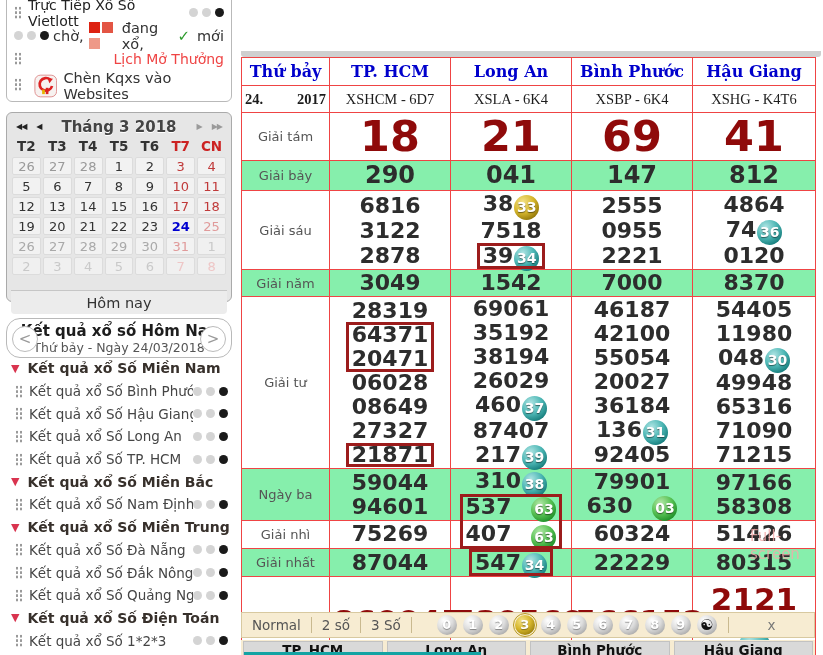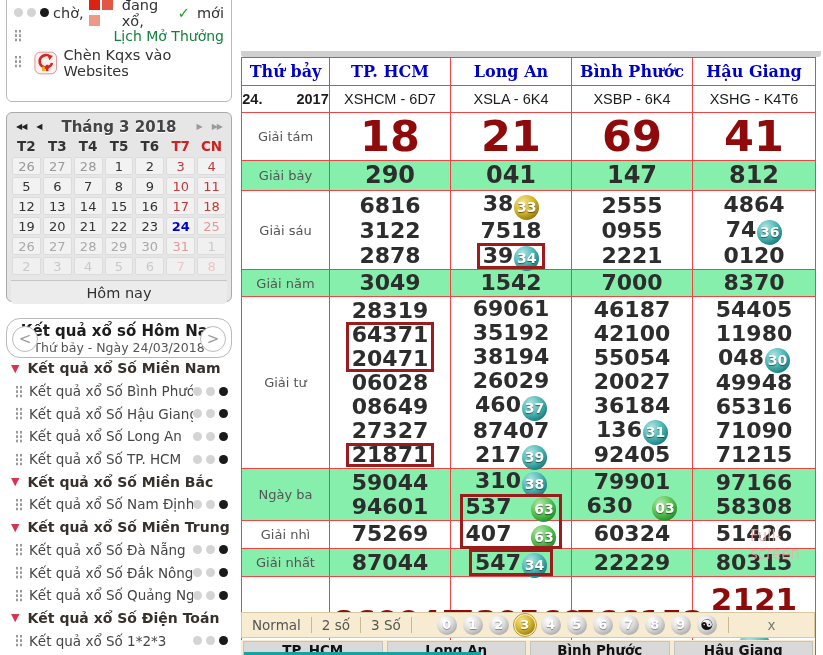--- a/index.html
+++ b/index.html
@@ -15,40 +15,40 @@
   .lw-title{flex:1;color:#222;}
   .handle{display:inline-block;width:7px;height:13px;margin-right:7px;flex:0 0 auto;
           background-image:radial-gradient(circle,#9a9a9a 1.1px,transparent 1.5px);
           background-size:4px 4.4px;}
   .dots{display:inline-flex;gap:4px;align-items:center;}
   .dot{display:inline-block;width:9px;height:9px;border-radius:50%;background:#d4d4d4;}
   .dot.d3{background:#1a1a1a;}
   .sq{display:inline-block;width:11px;height:11px;margin:0 1px;}
   .check{color:#2a9a2a;font-weight:bold;font-size:15px;margin:0 3px;}
   .lw-legend{justify-content:center;gap:4px;font-size:14.5px;}
-  .lw-sched{justify-content:flex-end;color:#15803d;}
+  .lw-sched{justify-content:flex-end;color:#ef4444;}
   .lw-embed{justify-content:center;gap:6px;height:32px;font-size:14.5px;}
 
   
   #calendar{top:112px;height:190px;background:#e6e6e6;border-color:#aaa;padding:3px 4px;}
   .cal-head{display:flex;align-items:center;height:21px;}
   .cal-arrow{font-size:8px;color:#222;padding:0 5px;letter-spacing:-1px;cursor:pointer;}
   .cal-arrow.dim{color:#9a9a9a;}
   .cal-title{flex:1;text-align:center;font-weight:bold;font-size:15px;color:#444;
              text-shadow:0 1px 0 #fff;}
   .cal-row{display:grid;grid-template-columns:repeat(7,1fr);}
   .cal-wd{height:19px;text-align:center;font-weight:bold;font-size:13.5px;color:#333;line-height:18px;}
   .cal-wd.wd-red{color:#c22;}
   .cal-day{height:16px;margin:1px;background:#f2f2f2;border:1px solid #dcdcdc;border-radius:2px;
            font-size:13px;display:flex;align-items:center;justify-content:center;cursor:pointer;}
   .cal-day.prev{color:#999;}.cal-day.cur{color:#333;}.cal-day.wk{color:#c03a3a;}
   .cal-day.sel{color:#0000d0;font-weight:bold;}.cal-day.dimred{color:#e09a9a;}
   .cal-day.dim{color:#a9a9a9;}.cal-day.next{color:#c9c9c9;background:#f0f0f0;}
   .cal-day.nextred{color:#eec6c6;background:#f0f0f0;}
-  .cal-foot{height:23px;margin-top:4px;border-top:1px solid #c6c6c6;display:flex;align-items:center;
+  .cal-foot{height:23px;margin-top:14px;border-top:1px solid #c6c6c6;display:flex;align-items:center;
             justify-content:center;font-size:14.5px;color:#333;background:#ececec;
             border-radius:0 0 4px 4px;cursor:pointer;}
 
   
   #today-widget{top:318px;height:40px;border-radius:14px;}
   .tw-btn{position:absolute;top:7px;width:24px;height:24px;border:1px solid #bbb;border-radius:50%;
           color:#999;font-size:15px;display:flex;align-items:center;justify-content:center;
           background:#fff;cursor:pointer;}
   #tw-prev{left:5px;}#tw-next{right:5px;}
   .tw-title{text-align:center;font-weight:bold;font-size:15px;color:#1d1d1d;margin-top:3px;}
@@ -76,21 +76,21 @@
   .redact{display:inline-block;width:42px;height:20px;background:#fff;vertical-align:-3px;margin:0 2px;}
   .view-link{position:absolute;right:72px;top:11px;color:#fff;font-size:13px;cursor:pointer;}
   .chart-icon{position:absolute;right:26px;top:7px;cursor:pointer;}
   .white-line{position:absolute;right:13px;top:0;height:46px;width:2px;background:#fff;}
 
   
   #results{position:absolute;left:241px;top:57px;width:574px;border-collapse:collapse;
      table-layout:fixed;background:#fff;}
   #results td,#results th{border:1px solid #ef4444;padding:0;text-align:center;vertical-align:middle;}
   #results th{height:27px;font-family:"DejaVu Serif",serif;font-size:16px;color:#0000cc;}
-  .codes-row td{height:26px;font-family:Liberation Sans, sans-serif;font-size:14.5px;color:#1c1c1c;}
+  .codes-row td{height:26px;font-family:Liberation Serif, serif;font-size:14.5px;color:#1c1c1c;}
   .result-date{font-weight:bold;}
   .redact-sm{display:inline-block;width:30px;height:15px;background:#fff;vertical-align:-2px;margin:0 2px;}
   .prize-label{font-size:13px;color:#555;}
   tr.shade td{background:#86efac;}
   .num{font-weight:bold;color:#2d2d2d;font-size:22px;line-height:24px;text-align:center;}
   tr.g8 .num{font-size:43px;line-height:47px;color:#8f0a0a;}
   tr.g7 .num{font-size:24px;line-height:29px;color:#2d2d2d;}
   tr.g6 .num{line-height:25px;}
   tr.g5 .num{line-height:26px;}
   tr.g3 .num{line-height:24px;}
@@ -133,20 +133,29 @@
      color:#111;text-align:center;line-height:17px;cursor:pointer;}
   #teal-strip{left:244px;top:652px;width:237px;height:3px;background:#13a3a3;}
   #fs-hint{left:750px;top:527px;color:#f3a9a9;opacity:.8;font-size:15px;z-index:6;pointer-events:none;}
 </style>
 </head>
 <body>
 
 <div class="page">
 
   <div class="side-box" id="live-widget">
+    <div class="lw-row">
+      <span class="handle"></span>
+      <span class="lw-title">Trực Tiếp Xổ Số Vietlott</span>
+      <span class="dots">
+        <i class="dot"></i>
+          <i class="dot"></i>
+          <i class="dot d3"></i>
+      </span>
+    </div>
     <div class="lw-row lw-legend">
       <span class="dots">
         <i class="dot"></i>
           <i class="dot"></i>
           <i class="dot d3"></i>
       </span>
       <span>chờ,</span>
       <span id="legend-squares"><i class="sq" style="background: rgb(221, 34, 17);"></i><i class="sq" style="background: rgb(227, 85, 68);"></i><i class="sq" style="background: rgb(238, 153, 136);"></i></span>
       <span>đang xổ,</span>
       <span class="check">✓</span>

